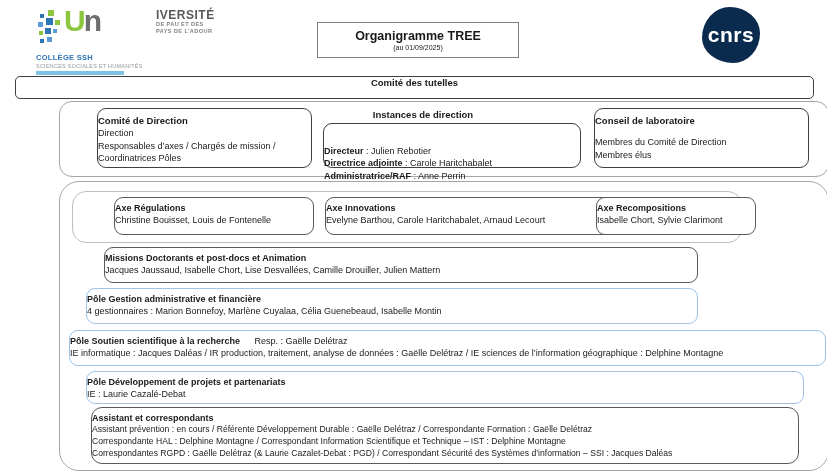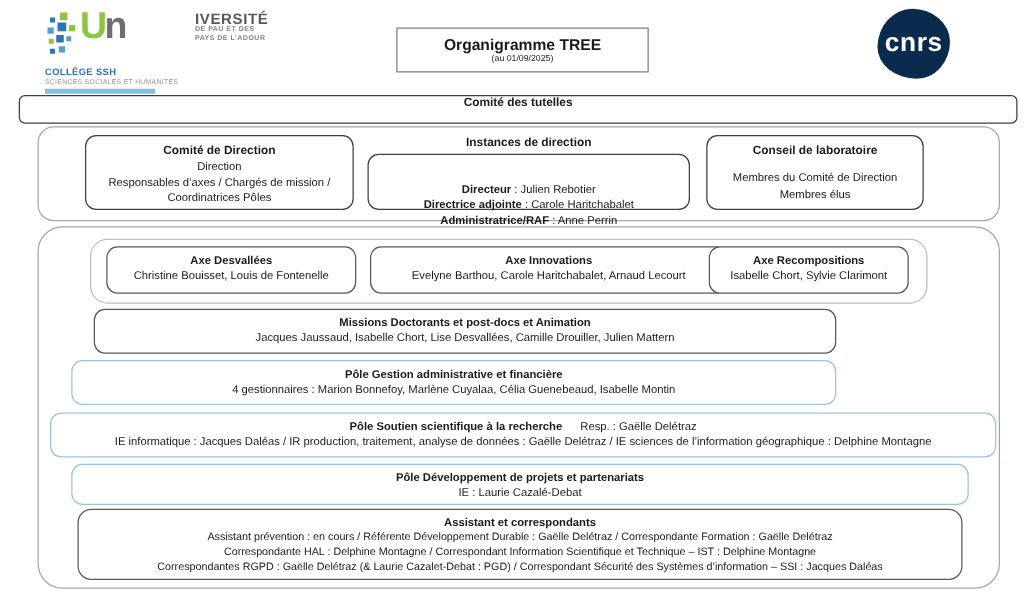--- a/index.html
+++ b/index.html
@@ -1,19 +1,19 @@
 <!DOCTYPE html>
 <html><head>
 <meta charset="utf-8">
 <style>
   html,body{margin:0;padding:0;background:#fff;}
   .page{position:relative;width:827px;height:476px;background:#fff;
         font-family:"Liberation Sans",sans-serif;color:#1a1a1a;overflow:hidden;}
   .abs{position:absolute;}
-  .box{position:absolute;background:#fff;text-align:center;box-sizing:border-box;}
+  .box{position:absolute;background:#fff;box-sizing:border-box;margin-left:29px;}
   .r8{border-radius:9px;} .r12{border-radius:13px;} .r18{border-radius:20px;}
   .gray{border:1.2px solid #595959;}
   .dark{border:1.3px solid #404040;}
   .lightgray{border:1px solid #a6a6a6;}
   .blue{border:1.6px solid #9DC3E6;}
   .title{font-weight:bold;}
   .t95{font-size:9.5px;} .t9{font-size:9px;} .t86{font-size:8.6px;}
   .lh{line-height:1.38;}
   .b{font-weight:bold;}
   
@@ -35,21 +35,21 @@
         border-radius:48% 52% 46% 54% / 55% 47% 53% 45%;
         display:flex;align-items:center;justify-content:center;
         font-weight:bold;font-size:21px;letter-spacing:0.5px;}
   
   .tutelles{left:15px;top:76px;width:797px;height:21px;border:1.4px solid #3f3f3f;border-radius:5px;
             display:flex;justify-content:center;font-weight:bold;font-size:9.5px;background:#fff;}
   .dirwrap{left:30px;top:101px;width:770px;height:76px;}
   .comite{left:68px;top:108px;width:215px;height:60px;padding-top:5px;}
   .instances-title{left:294px;top:109px;width:258px;text-align:center;font-weight:bold;font-size:9.5px;}
   .instances-box{left:294px;top:123px;width:258px;height:45px;padding-top:21px;}
-  .conseil{left:565px;top:108px;width:174px;height:60px;padding-top:5px;}
+  .conseil{left:565px;top:108px;width:215px;height:60px;padding-top:5px;}
   .bigwrap{left:30px;top:181px;width:770px;height:290px;}
   .axeswrap{left:72px;top:191px;width:668px;height:50px;border:1px solid #bfbfbf;border-radius:14px;position:absolute;background:#fff;}
   .axe{top:197px;height:38px;padding-top:4px;}
   .missions{left:75px;top:247px;width:594px;height:36px;padding-top:4px;}
   .gestion{left:57px;top:288px;width:612px;height:36px;padding-top:4px;}
   .soutien{left:40px;top:330px;width:757px;height:36px;padding-top:4px;}
   .devel{left:57px;top:371px;width:718px;height:33px;padding-top:4px;}
   .assistant{left:62px;top:407px;width:708px;height:57px;padding-top:4px;border-radius:11px;}
   .mosaic{margin-right:2px;}
 </style>
@@ -123,21 +123,21 @@
     <div class="title t95">Conseil de laboratoire</div>
     <div style="height:9px"></div>
     <div>Membres du Comité de Direction</div>
     <div>Membres élus</div>
   </div>
 
   <div class="box bigwrap lightgray r18"></div>
   <div class="axeswrap"></div>
 
   <div class="box axe gray r8 t9 lh" style="left:85px;width:200px;">
-    <div class="title">Axe Desvallées</div>
+    <div class="title">Axe Régulations</div>
     <div>Christine Bouisset, Louis de Fontenelle</div>
   </div>
   <div class="box axe gray r8 t9 lh" style="left:296px;width:286px;">
     <div class="title">Axe Innovations</div>
     <div>Evelyne Barthou, Carole Haritchabalet, Arnaud Lecourt</div>
   </div>
   <div class="box axe gray r8 t9 lh" style="left:567px;width:160px;">
     <div class="title">Axe Recompositions</div>
     <div>Isabelle Chort, Sylvie Clarimont</div>
   </div>

